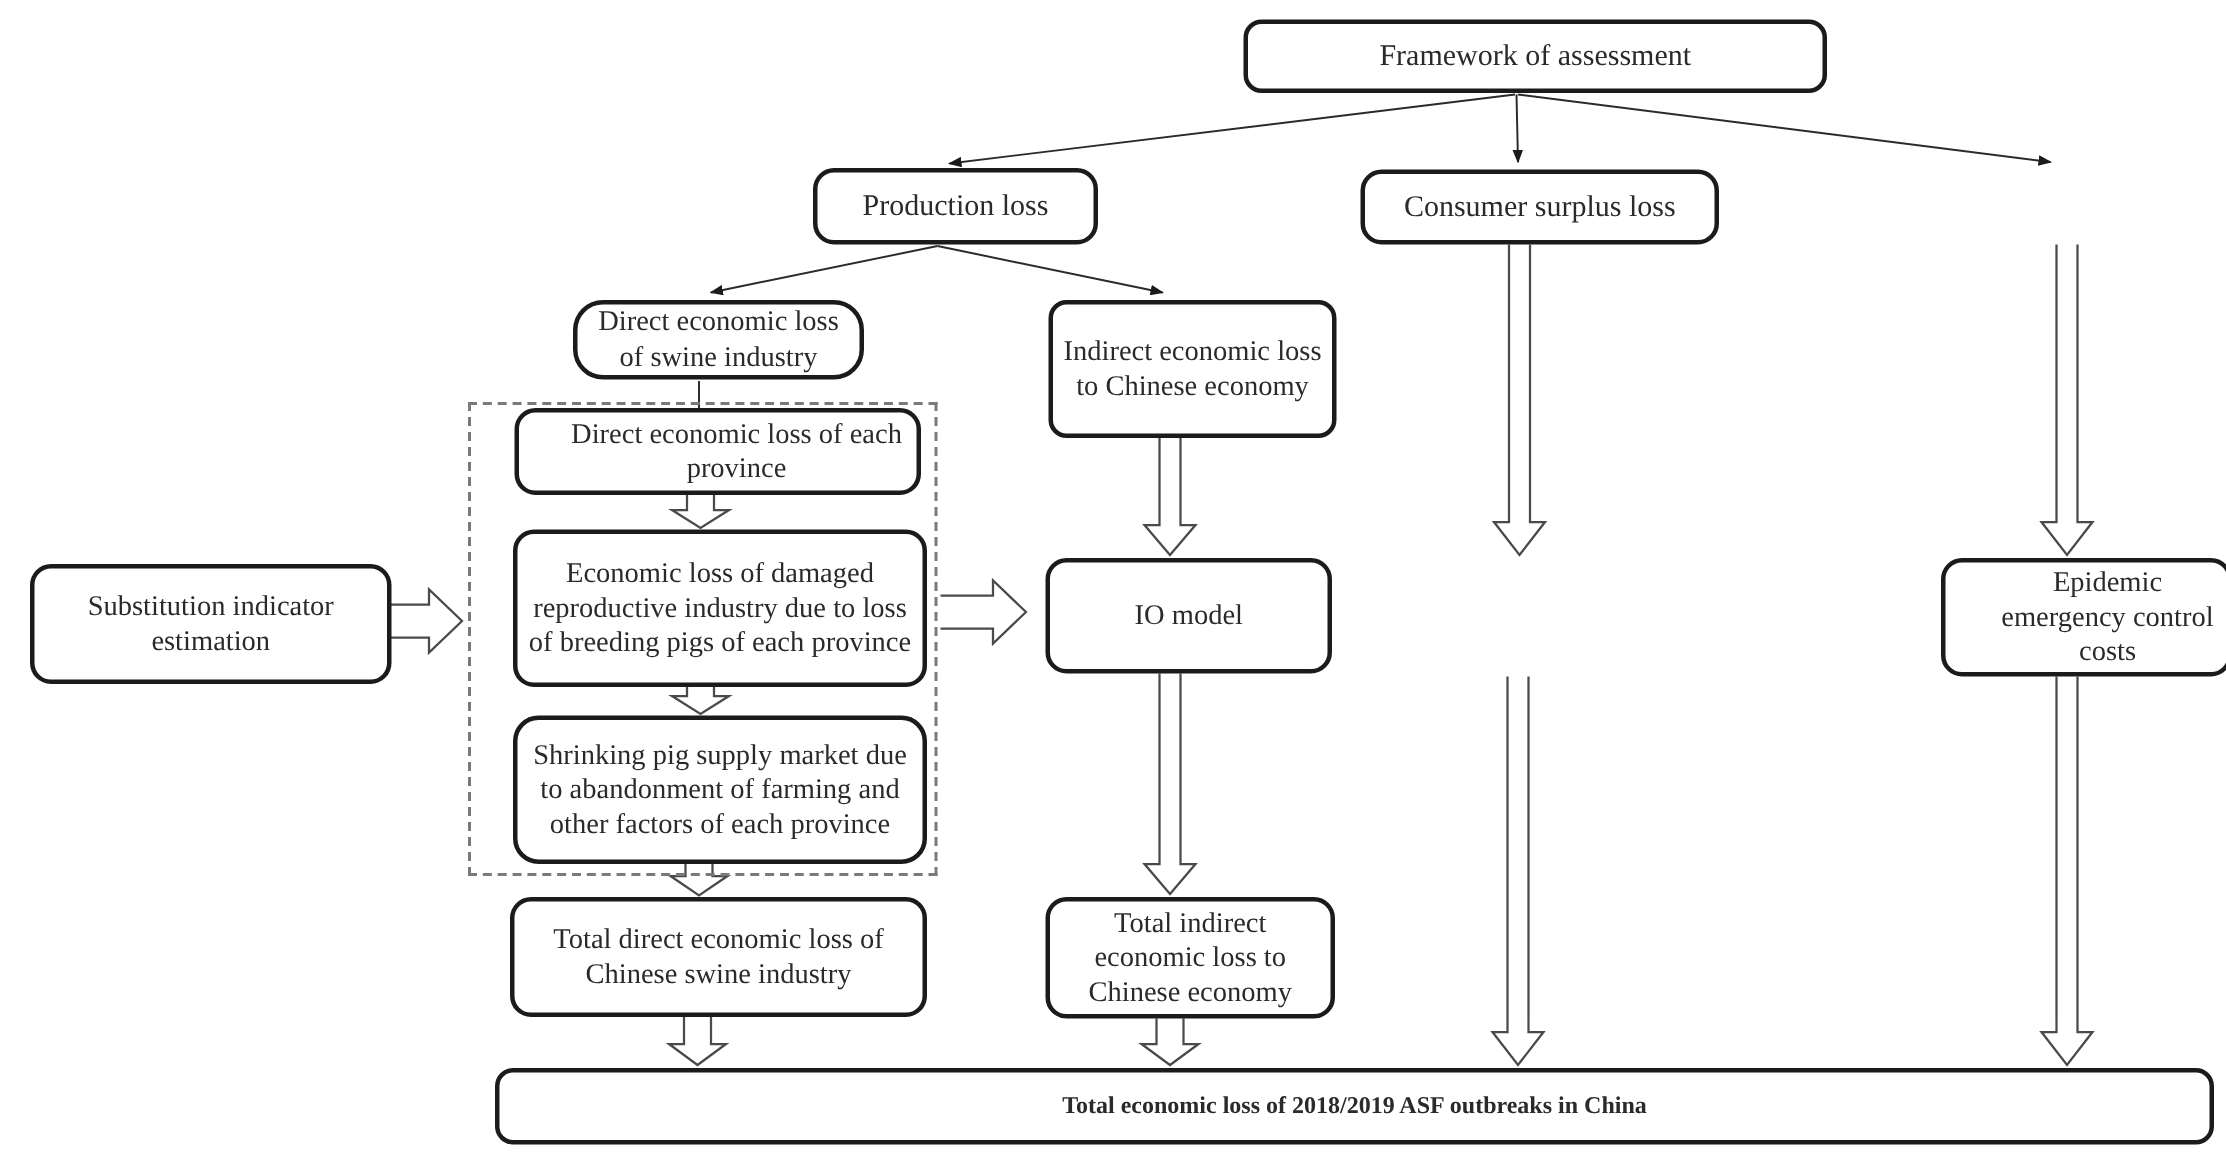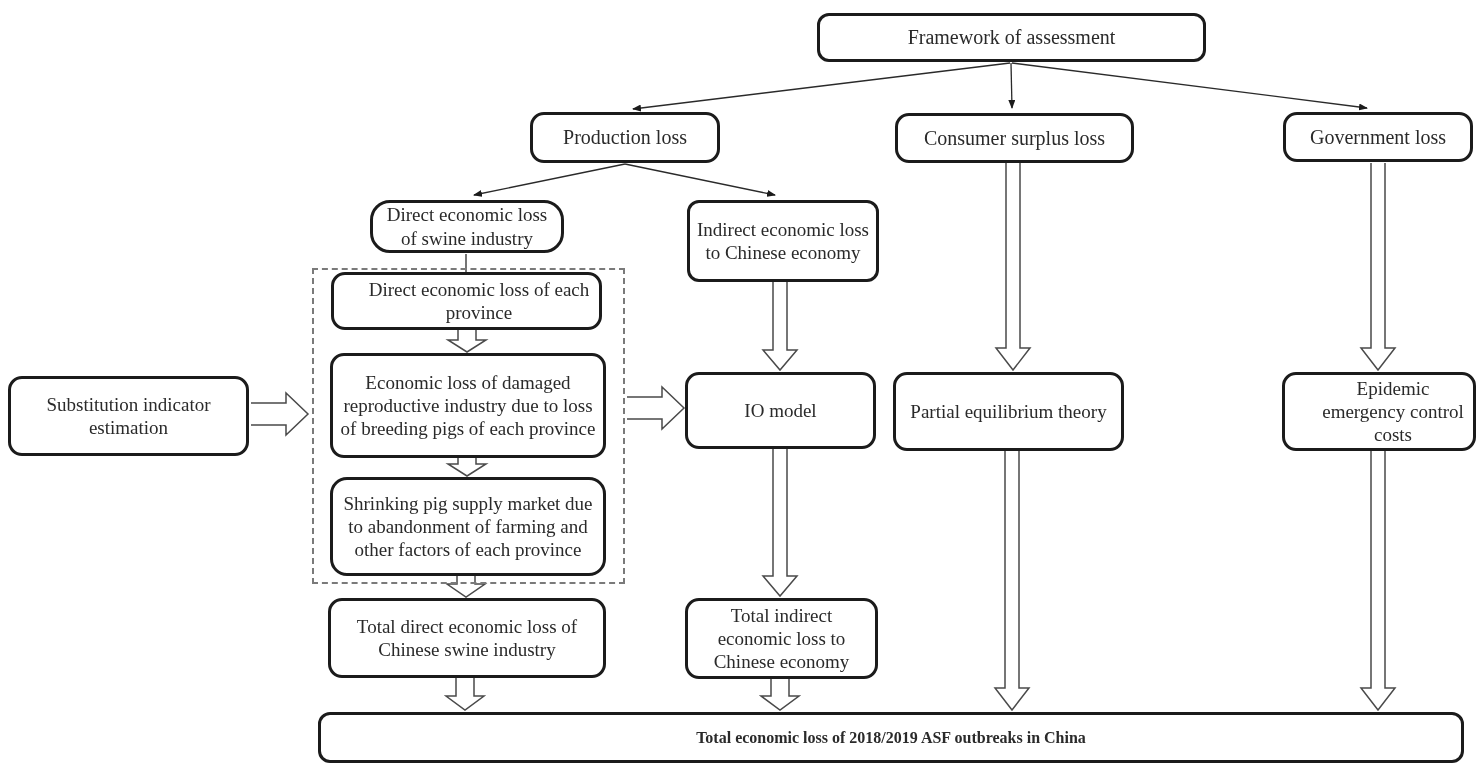--- a/index.html
+++ b/index.html
@@ -16,20 +16,21 @@
     position:absolute;
     box-sizing:border-box;
     border:3px solid #1b1b1b;
     border-radius:14px;
     background:#ffffff;
     display:flex;align-items:center;justify-content:center;
     text-align:center;
     font-size:19px;line-height:1.22;
     padding:2px 6px;
     z-index:2;
+    margin-left:12px;
   }
   .node.big{font-size:20px;}
   .dashed-group{
     position:absolute;
     box-sizing:border-box;
     border:2px dashed #7a7a7a;
     background:transparent;
     z-index:1;
   }
   .bar{
@@ -82,29 +83,26 @@
   </div>
 
   <div class="node big" style="left:895px;top:113px;width:239px;height:50px;">
     <span>Consumer surplus loss</span>
   </div>
 
   <div class="node big" style="left:530px;top:112px;width:190px;height:51px;">
     <span>Production loss</span>
   </div>
 
-  <div class="node big" style="left:1283px;top:112px;width:190px;height:50px;">
-    <span>Government loss</span>
-  </div>
 
   <div class="node" style="left:370px;top:200px;width:194px;height:53px;border-radius:20px;">
     <span>Direct economic loss of swine industry</span>
   </div>
 
-  <div class="node" style="left:687px;top:200px;width:192px;height:82px;border-radius:12px;">
+  <div class="node" style="left:687px;top:200px;width:192px;height:92px;border-radius:12px;">
     <span>Indirect economic loss to Chinese economy</span>
   </div>
 
   <div class="node" style="left:331px;top:272px;width:271px;height:58px;padding-left:31px;">
     <span>Direct economic loss of each province</span>
   </div>
 
   <div class="node" style="left:330px;top:353px;width:276px;height:105px;">
     <span>Economic loss of damaged reproductive industry due to loss of breeding pigs of each province</span>
   </div>
@@ -114,23 +112,20 @@
   </div>
 
   <div class="node" style="left:8px;top:376px;width:241px;height:80px;">
     <span>Substitution indicator estimation</span>
   </div>
 
   <div class="node" style="left:685px;top:372px;width:191px;height:77px;">
     <span>IO model</span>
   </div>
 
-  <div class="node" style="left:893px;top:372px;width:231px;height:79px;">
-    <span>Partial equilibrium theory</span>
-  </div>
 
   <div class="node" style="left:1282px;top:372px;width:194px;height:79px;padding-left:34px;">
     <span>Epidemic emergency control costs</span>
   </div>
 
   <div class="node" style="left:328px;top:598px;width:278px;height:80px;">
     <span>Total direct economic loss of Chinese swine industry</span>
   </div>
 
   <div class="node" style="left:685px;top:598px;width:193px;height:81px;">

